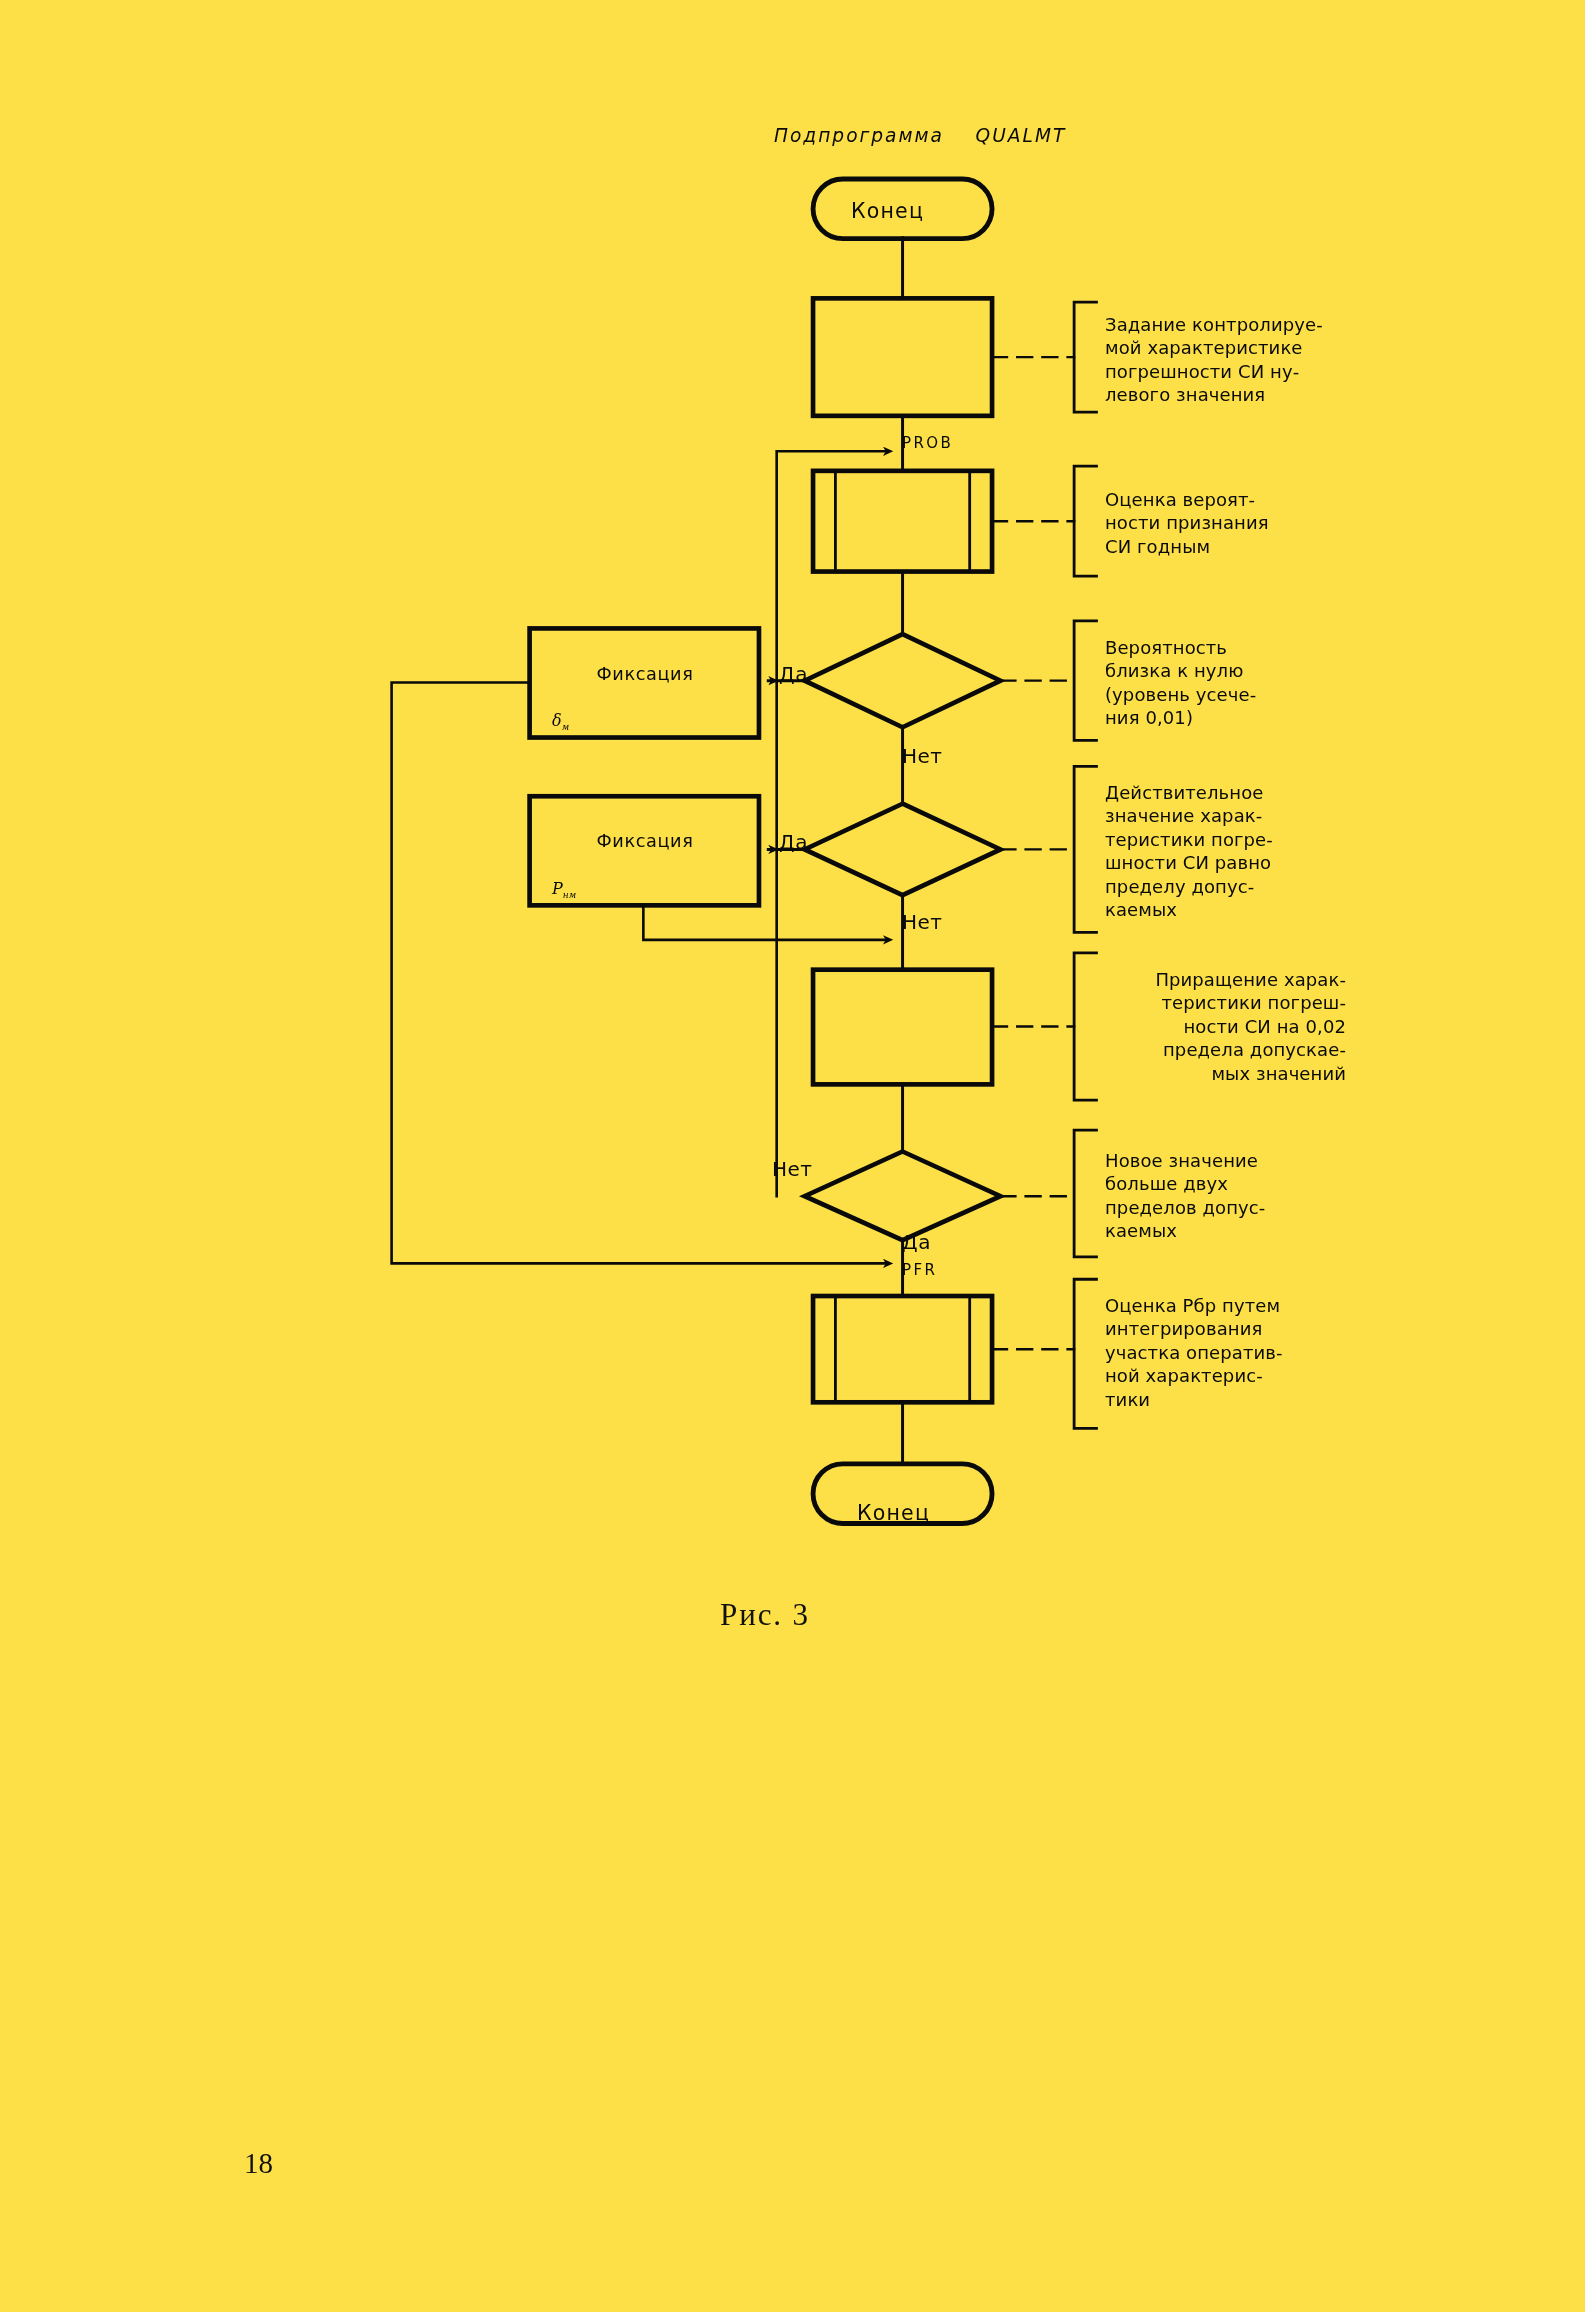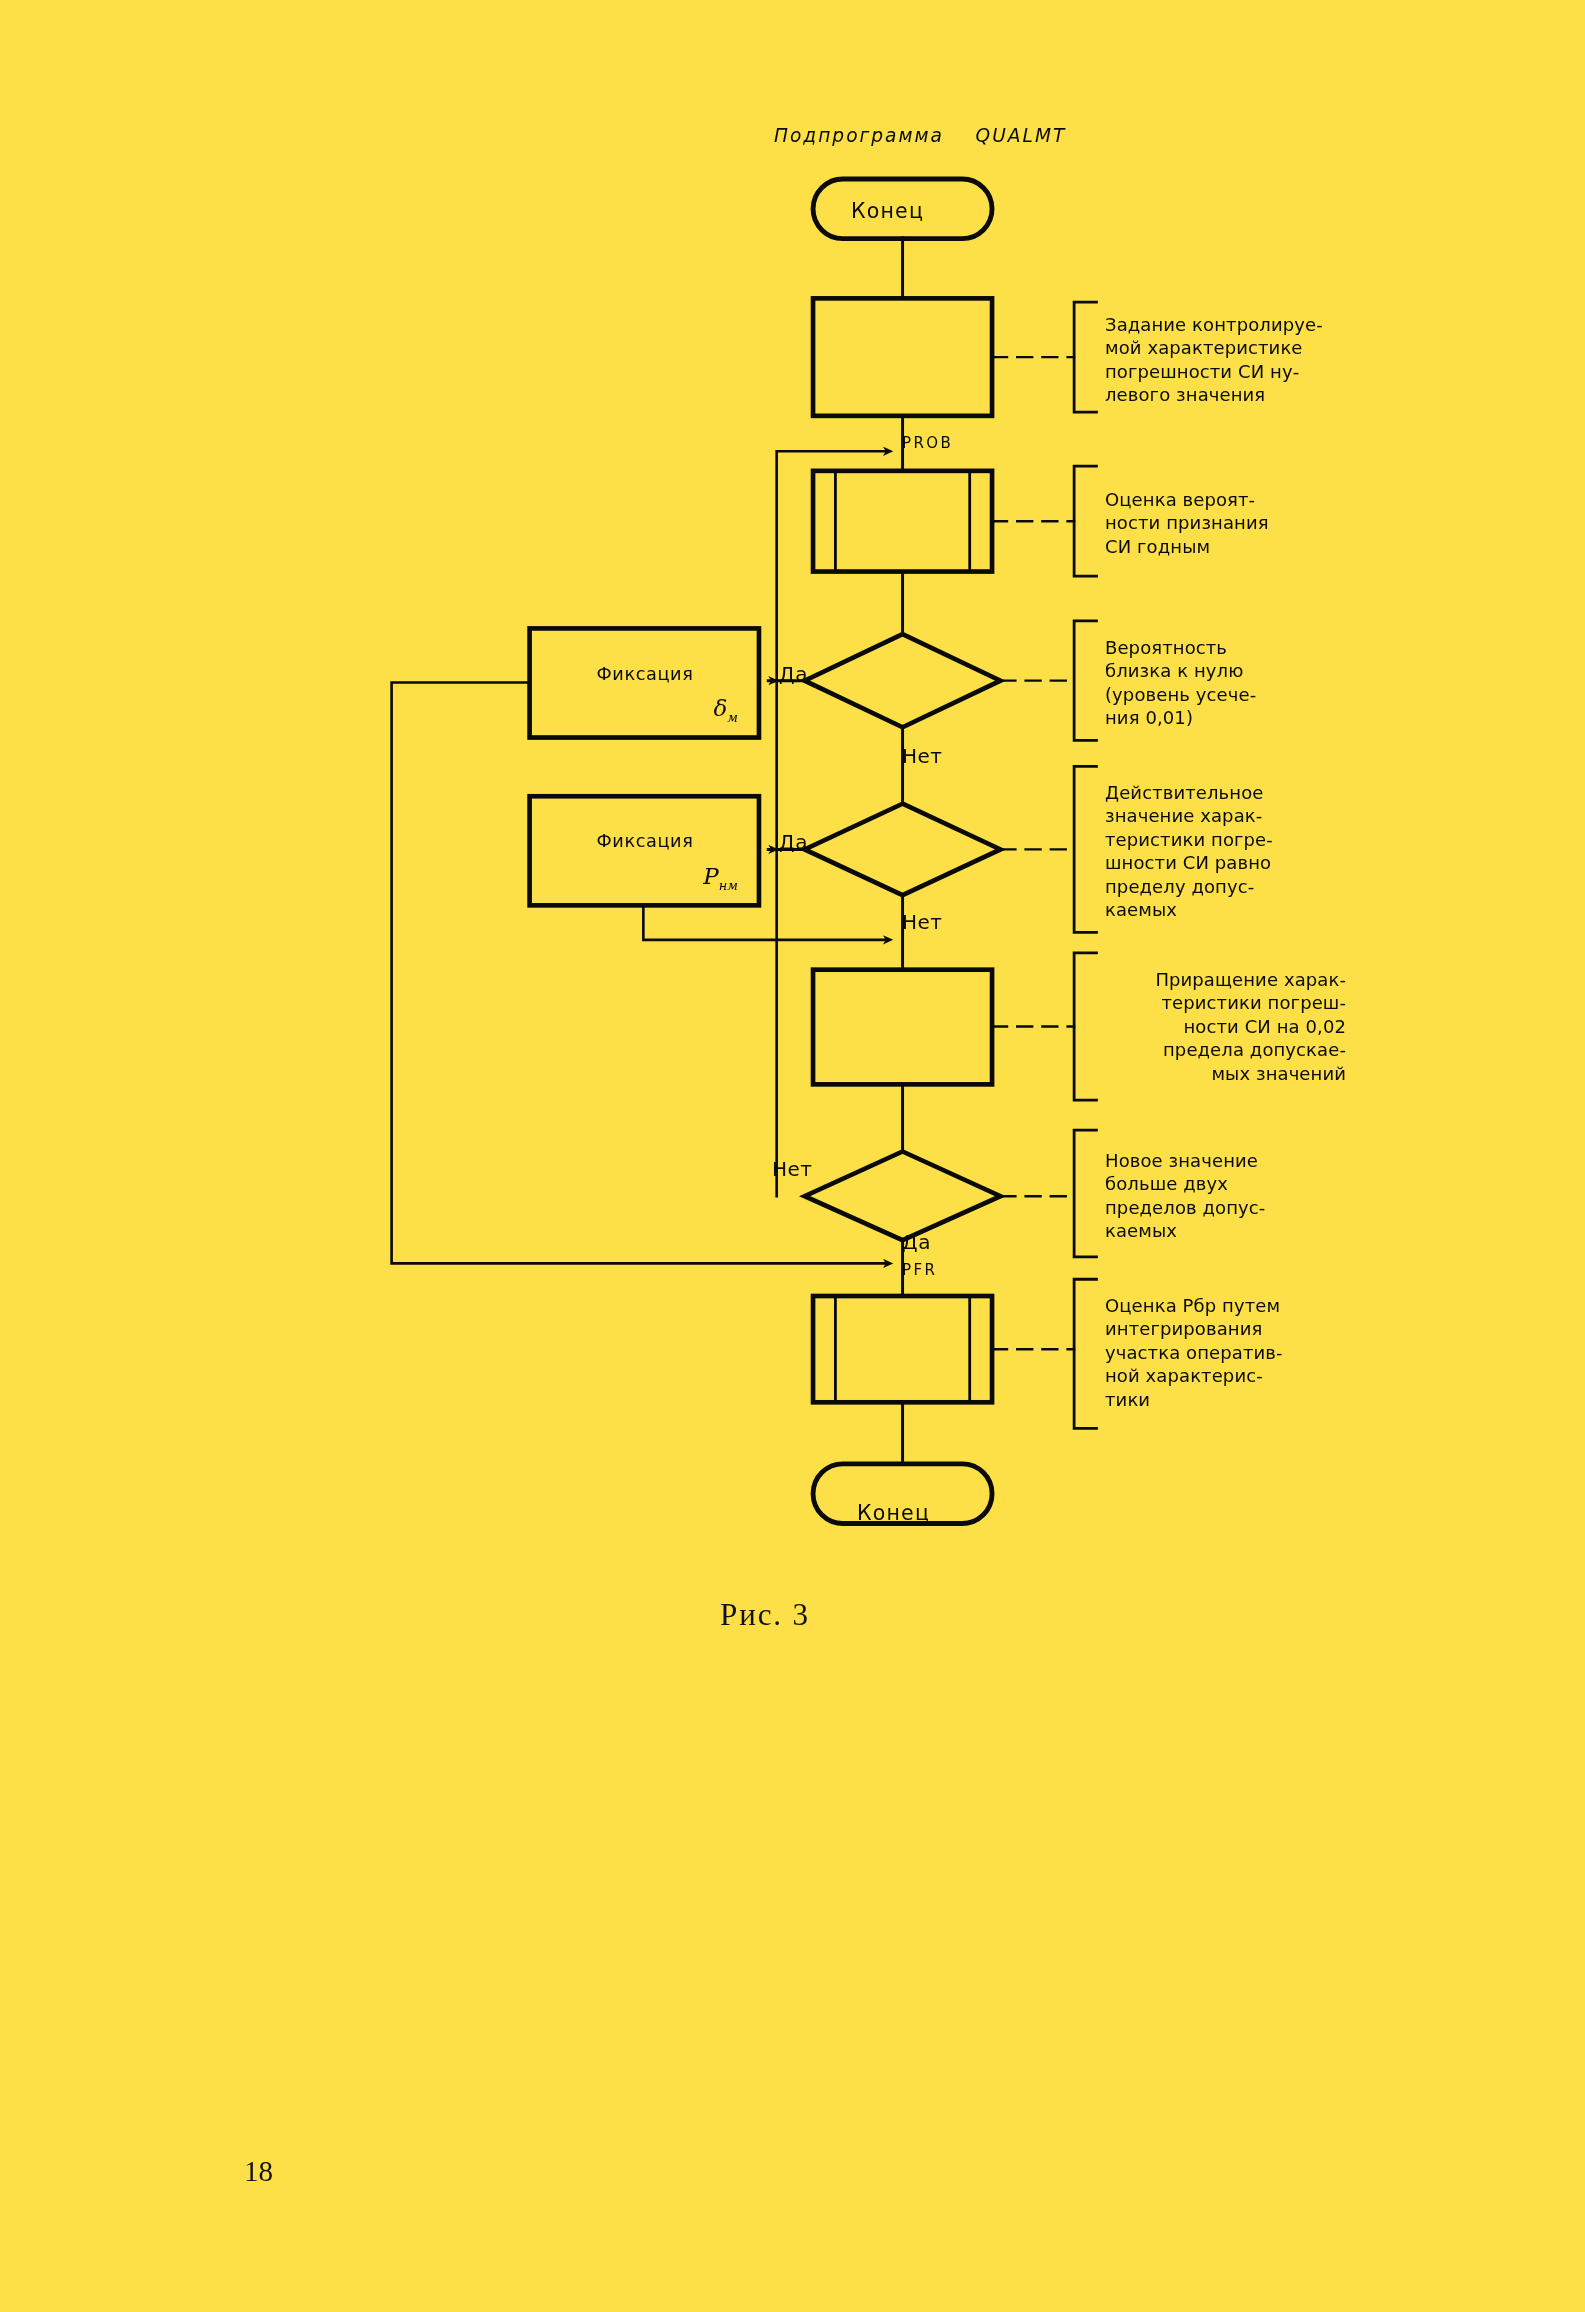--- a/index.html
+++ b/index.html
@@ -68,24 +68,25 @@
   #start-label { left: 851px; top: 201px; }
   #end-label   { left: 857px; top: 1503px; }
 
   .proc-label {
     font-size: 17.7px;
     font-family: "DejaVu Sans", sans-serif;
     letter-spacing: 0.6px;
     text-align: center;
   }
   .proc-sub {
-    font-size: 23px;
+    font-size: 16px;
     font-family: "DejaVu Serif", serif;
     font-style: italic;
-    text-align: right;
+    text-align: left;
+    margin-top: 16px;
   }
   .proc-sub sub {
     font-size: 0.56em;
     font-style: italic;
   }
 
   #fix1-label { left: 552px; top: 665px; width: 186px; }
   #fix1-sym   { left: 552px; top: 697px; width: 186px; }
   #fix2-label { left: 552px; top: 832px; width: 186px; }
   #fix2-sym   { left: 552px; top: 865px; width: 186px; }
@@ -143,21 +144,20 @@
     color: #111111;
   }
 
   #folio {
     position: absolute;
     left: 244px;
     top: 2147px;
     font-family: "Liberation Serif", serif;
     font-size: 29px;
     color: #111111;
-    margin-top: 8px;
   }
 </style>
 </head>
 <body>
 
 <div id="page">
 
   <div id="figure-area">
 
     <svg id="flow-svg" viewBox="0 0 1701 1760" xmlns="http://www.w3.org/2000/svg">

